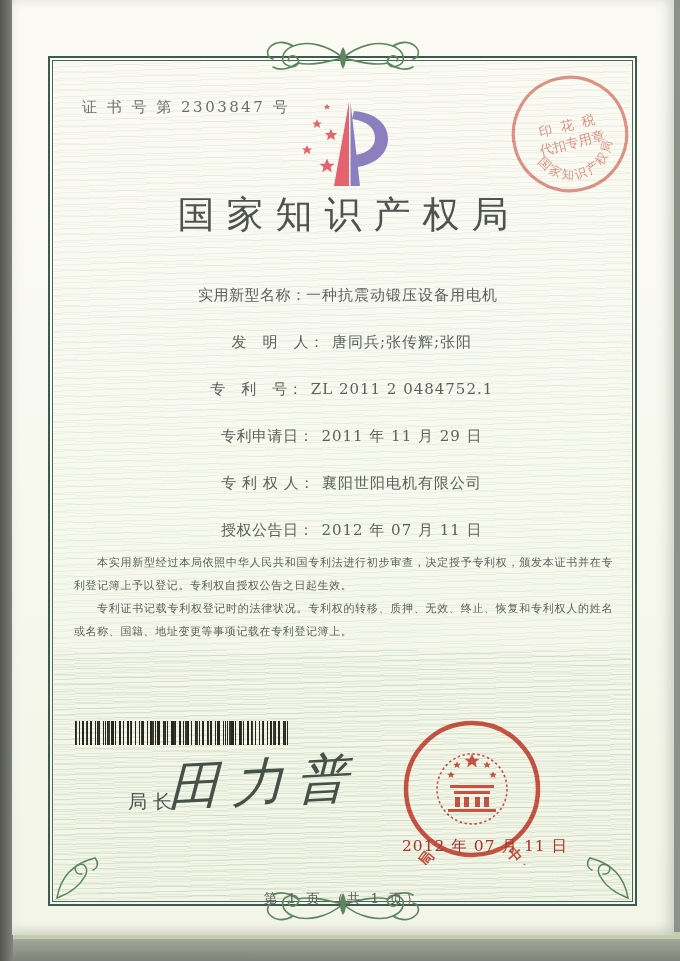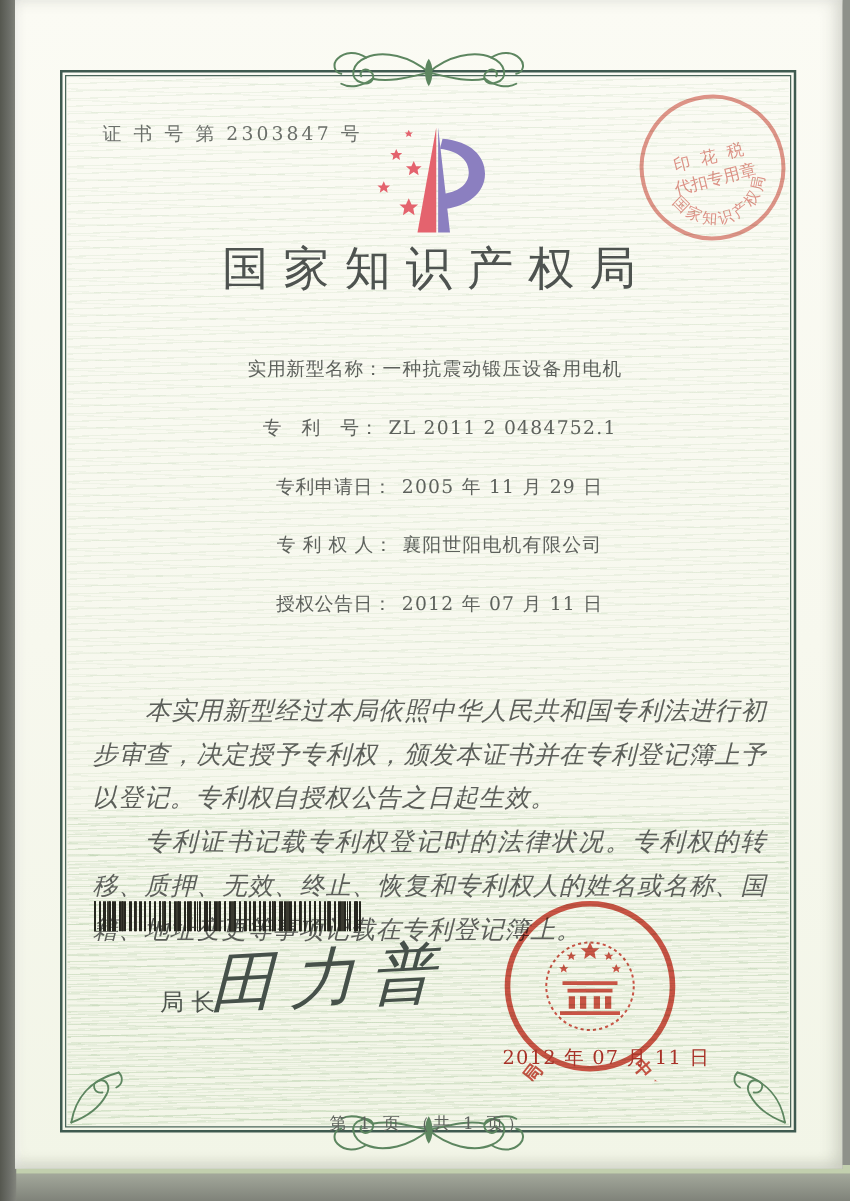--- a/index.html
+++ b/index.html
@@ -42,22 +42,22 @@
   .curl-br{right:3px;bottom:2px;transform:scaleX(-1);}
 
   
   .cert-number{position:absolute;left:70px;top:98px;font-size:15px;letter-spacing:2.5px;color:#6b6f6a;}
   .title{position:absolute;left:0;top:190px;width:100%;text-align:center;
          font-size:37px;letter-spacing:12px;color:#4e5350;text-indent:12px;}
   .fields{position:absolute;left:76px;top:286px;width:520px;font-size:15px;color:#5d615c;}
   .field-row{margin-bottom:29px;line-height:18px;letter-spacing:.5px;text-align:center;}
   .f-label{display:inline-block;width:108px;white-space:pre;}
   .f-value{letter-spacing:1px;}
-  .body-text{position:absolute;left:62px;top:551px;width:539px;font-size:20px;
-         line-height:35px;color:#5c5f5a;text-align:justify;letter-spacing:.6px;font-style:italic;}
+  .body-text{position:absolute;left:62px;top:551px;width:539px;font-size:11px;
+         line-height:23px;color:#5c5f5a;text-align:justify;letter-spacing:.6px;}
   .body-text p{margin:0;text-indent:2.1em;}
 
   .barcode{position:absolute;left:63px;top:721px;width:216px;height:24px;background:
      repeating-linear-gradient(90deg,#26261f 0 1.5px,transparent 1.5px 4px),
      repeating-linear-gradient(90deg,#26261f 0 1px,transparent 1px 7.5px),
      repeating-linear-gradient(90deg,#3a3a30 0 2px,transparent 2px 11px);}
 
   .sig-role{position:absolute;left:116px;top:789px;font-size:19px;letter-spacing:6px;color:#4d544d;}
   .sig-name{position:absolute;left:156px;top:748px;font-size:52px;letter-spacing:12px;
          color:#46514a;font-style:italic;transform:rotate(-3deg) skewX(-4deg);}
@@ -172,24 +172,27 @@
       <text x="58" y="71" text-anchor="middle" font-size="12.5">代扣专用章</text>
     </svg>
 
     <div class="title">国家知识产权局</div>
 
     <div class="fields">
       <div class="field-row">
         <span class="f-label">实用新型名称：</span><span class="f-value">一种抗震动锻压设备用电机</span>
       </div>
       <div class="field-row">
+        <span class="f-label">发　明　人：</span><span class="f-value">唐同兵;张传辉;张阳</span>
+      </div>
+      <div class="field-row">
         <span class="f-label">专　利　号：</span><span class="f-value">ZL 2011 2 0484752.1</span>
       </div>
       <div class="field-row">
-        <span class="f-label">专利申请日：</span><span class="f-value">2005 年 11 月 29 日</span>
+        <span class="f-label">专利申请日：</span><span class="f-value">2011 年 11 月 29 日</span>
       </div>
       <div class="field-row">
         <span class="f-label">专 利 权 人：</span><span class="f-value">襄阳世阳电机有限公司</span>
       </div>
       <div class="field-row">
         <span class="f-label">授权公告日：</span><span class="f-value">2012 年 07 月 11 日</span>
       </div>
     </div>
 
     <div class="body-text">

